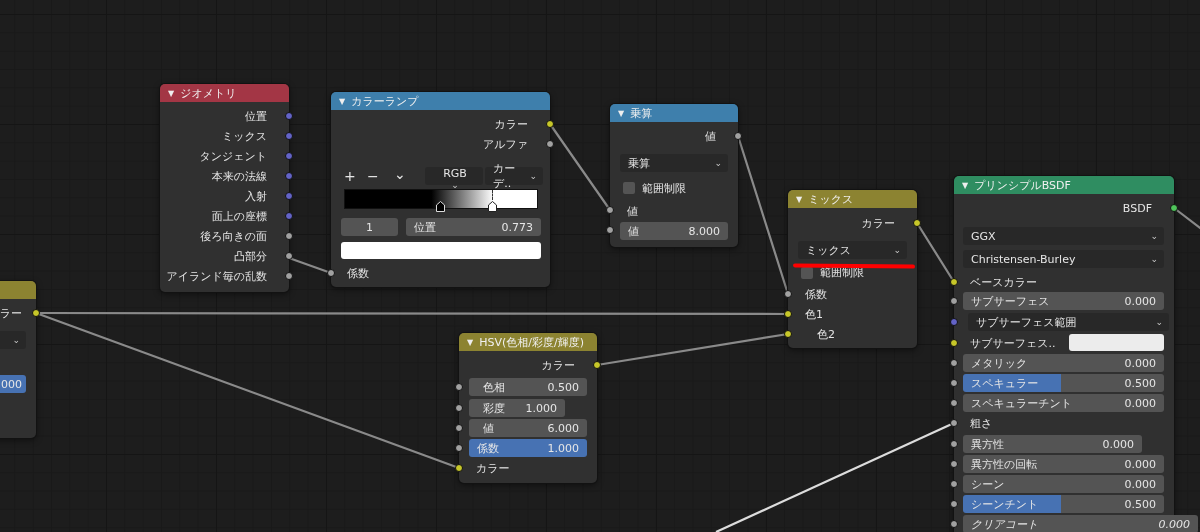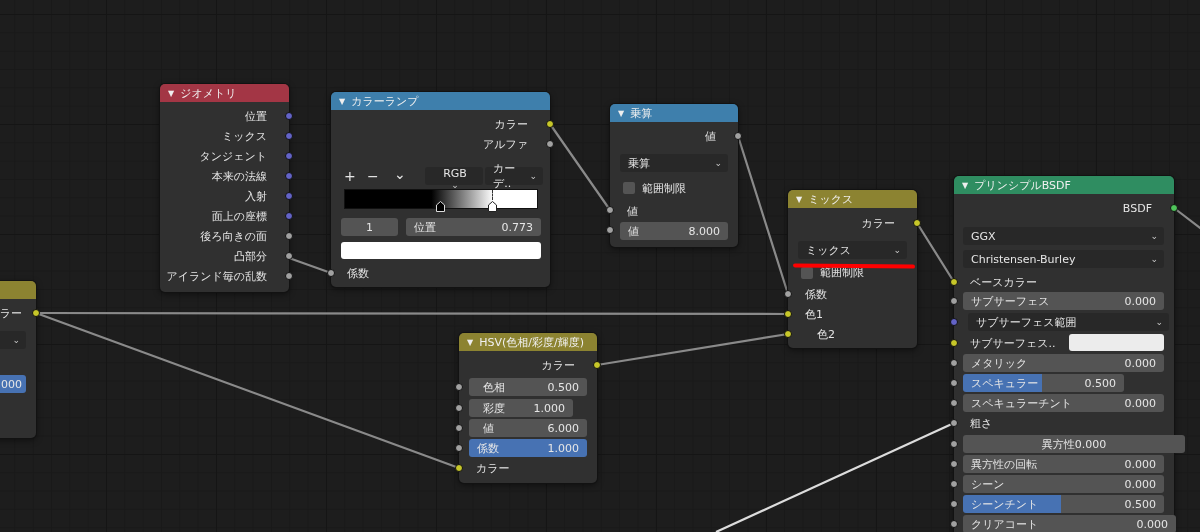--- a/index.html
+++ b/index.html
@@ -239,21 +239,21 @@
   <div class="row out" style="top:23px;">
       <span>カラー</span>
     </div>
   <div class="sock yellow" style="right:-4px; top:28px;"></div>
 
   <div class="field" style="left:10px; width:118px; top:45px; padding-left:14px;">
       <span>色相</span>
       <span>0.500</span>
     </div>
   <div class="sock gray" style="left:-4px; top:50px;"></div>
-  <div class="field" style="left:10px; width:104px; top:66px; padding-left:14px;">
+  <div class="field" style="left:10px; width:96px; top:66px; padding-left:14px;">
       <span>彩度</span>
       <span>1.000</span>
     </div>
   <div class="sock gray" style="left:-4px; top:71px;"></div>
   <div class="field" style="left:10px; width:118px; top:86px; padding-left:14px;">
       <span>値</span>
       <span>6.000</span>
     </div>
   <div class="sock gray" style="left:-4px; top:91px;"></div>
   <div class="field" style="left:10px; width:118px; top:106px; background:#4772b3;">
@@ -302,36 +302,36 @@
   <span class="label" style="left:16px; top:160px;">サブサーフェス..</span>
   <div style="position:absolute; left:115px; width:95px; top:158px; height:17px; background:#ececec; border-radius:3px;"></div>
   <div class="sock yellow" style="left:-4px; top:163px;"></div>
 
   <div class="field" style="left:9px; width:201px; top:178px;">
       <span>メタリック</span>
       <span>0.000</span>
     </div>
   <div class="sock gray" style="left:-4px; top:183px;"></div>
 
-  <div class="field blue-fill" style="--fill:49%; left:9px; width:161px; top:198px;">
+  <div class="field blue-fill" style="--fill:49%; left:9px; width:201px; top:198px;">
       <span>スペキュラー</span>
       <span>0.500</span>
     </div>
   <div class="sock gray" style="left:-4px; top:203px;"></div>
 
   <div class="field" style="left:9px; width:201px; top:218px;">
       <span>スペキュラーチント</span>
       <span>0.000</span>
     </div>
   <div class="sock gray" style="left:-4px; top:223px;"></div>
 
   <span class="label" style="left:16px; top:240px;">粗さ</span>
   <div class="sock gray" style="left:-4px; top:243px;"></div>
 
-  <div class="field" style="left:9px; width:222px; top:259px;justify-content:center;">
+  <div class="field" style="left:9px; width:179px; top:259px;">
       <span>異方性</span>
       <span>0.000</span>
     </div>
   <div class="sock gray" style="left:-4px; top:264px;"></div>
 
   <div class="field" style="left:9px; width:201px; top:279px;">
       <span>異方性の回転</span>
       <span>0.000</span>
     </div>
   <div class="sock gray" style="left:-4px; top:284px;"></div>
@@ -341,18 +341,18 @@
       <span>0.000</span>
     </div>
   <div class="sock gray" style="left:-4px; top:304px;"></div>
 
   <div class="field blue-fill" style="--fill:49%; left:9px; width:201px; top:319px;">
       <span>シーンチント</span>
       <span>0.500</span>
     </div>
   <div class="sock gray" style="left:-4px; top:324px;"></div>
 
-  <div class="field" style="left:9px; width:213px; top:339px;">
+  <div class="field" style="left:9px; width:235px; top:339px;font-style:italic;">
       <span>クリアコート</span>
       <span>0.000</span>
     </div>
   <div class="sock gray" style="left:-4px; top:344px;"></div>
 </div>
 
 </body></html>

